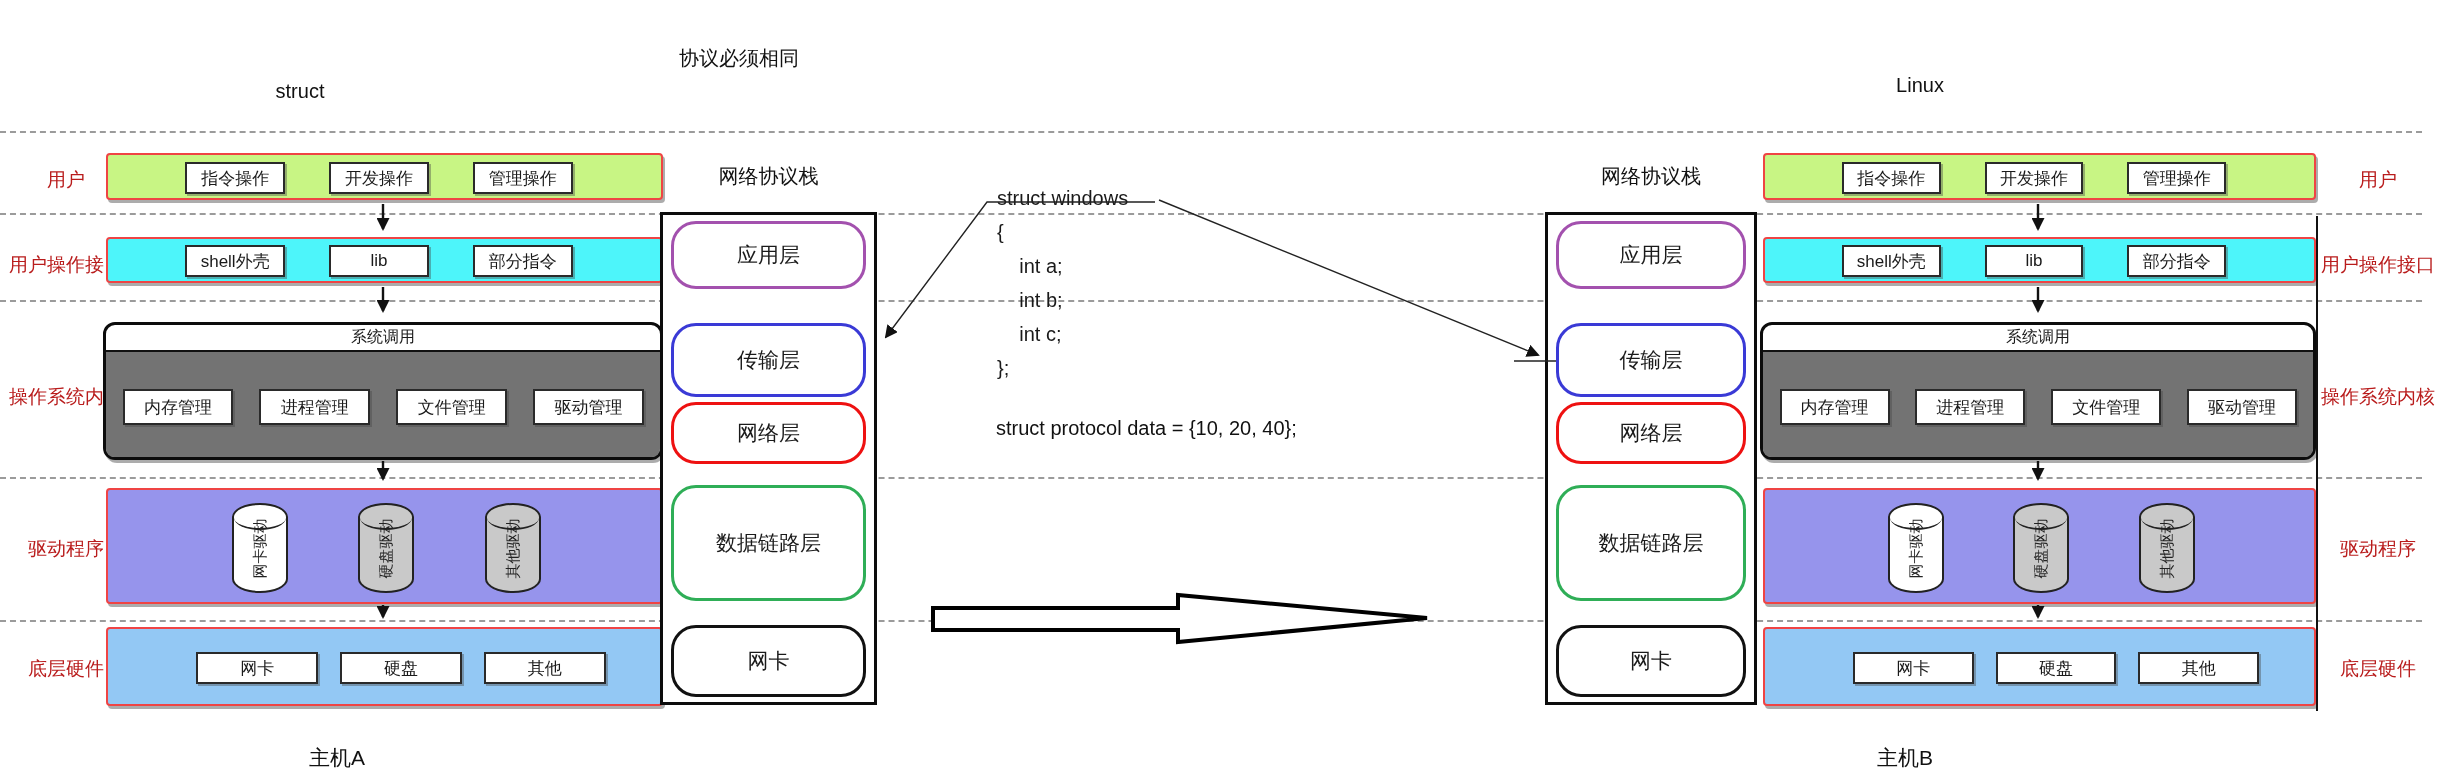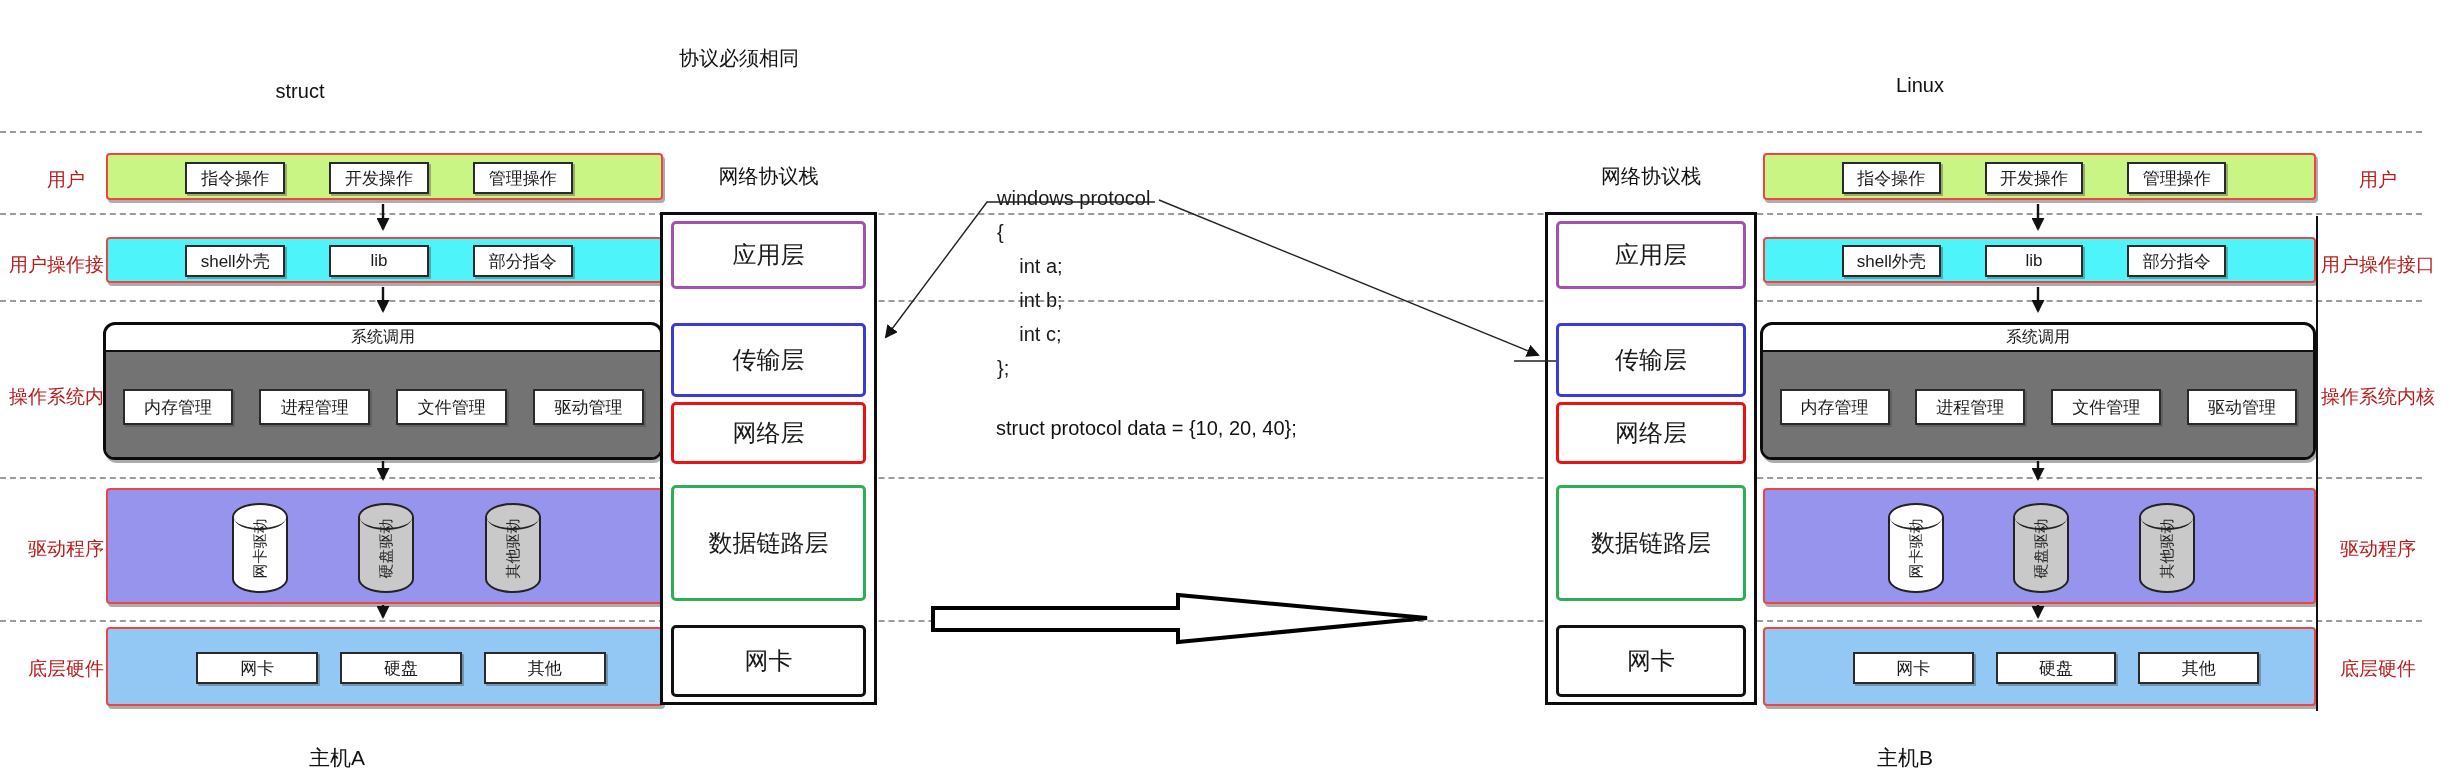--- a/index.html
+++ b/index.html
@@ -17,22 +17,22 @@
   .kernelbox { position:absolute; background:#fff; border:3px solid #0c0c0c; border-radius:12px; box-shadow:2px 3px 0 rgba(70,70,70,.45); box-sizing:border-box; }
   .kband { position:absolute; top:0; left:0; right:0; height:25px; display:flex; align-items:center; justify-content:center;
            font-size:16px; border-bottom:2px solid #111; }
   .kgreen { position:absolute; top:27px; left:0; right:0; bottom:0; background:#737373; border-radius:0 0 8px 8px; }
   .cyl { position:absolute; top:13px; width:56px; height:90px; border:2px solid #222; border-radius:28px/14px;
          display:flex; align-items:center; justify-content:center; box-sizing:border-box; }
   .cyl::before { content:""; position:absolute; top:1px; left:0; width:100%; height:24px; border-radius:50%;
                  border-bottom:2px solid #222; box-sizing:border-box; }
   .cyl span { transform:rotate(-90deg); white-space:nowrap; font-size:15px; color:#222; }
   .stack { position:absolute; background:#fff; border:3px solid #0c0c0c; box-sizing:border-box; }
-  .layerbox { position:absolute; left:8px; right:8px; border-radius:5px; background:#fff;
-              display:flex; align-items:center; justify-content:center; font-size:24px; box-sizing:border-box; }
+  .layerbox { position:absolute; left:8px; right:8px; border-radius:25px; background:#fff;
+              display:flex; align-items:center; justify-content:center; font-size:21px; box-sizing:border-box; }
   .stacktitle { position:absolute; text-align:center; font-size:20px; color:#111; }
   .anno { position:absolute; font-size:20px; color:#111; white-space:pre; }
   .codeline { white-space:pre; font-size:20px; line-height:34px; }
   .vline { position:absolute; width:0; border-left:2px solid #111; }
   #overlay { position:absolute; left:0; top:0; pointer-events:none; z-index:6; }
 </style>
 </head>
 <body>
 
 <div id="canvas">
@@ -104,21 +104,21 @@
   <div class="stacktitle" style="left:660px;top:163px;width:217px">网络协议栈</div>
   <div class="stack" style="left:660px;top:212px;width:217px;height:493px">
     <div class="layerbox" style="top:6px;height:68px;border:3.5px solid #a351ae">应用层</div>
     <div class="layerbox" style="top:108px;height:74px;border:3.5px solid #3a3ad6">传输层</div>
     <div class="layerbox" style="top:187px;height:62px;border:3.5px solid #ee1111">网络层</div>
     <div class="layerbox" style="top:270px;height:116px;border:3.5px solid #2fae57">数据链路层</div>
     <div class="layerbox" style="top:410px;height:72px;border:3.5px solid #111111">网卡</div>
   </div>
 
   <div style="position:absolute;left:997px;top:181px">
-    <div class="codeline">windows protocol</div>
+    <div class="codeline">struct windows</div>
     <div class="codeline">{</div>
     <div class="codeline">    int a;</div>
     <div class="codeline">    int b;</div>
     <div class="codeline">    int c;</div>
     <div class="codeline">};</div>
   </div>
   <div class="anno" style="left:996px;top:417px">struct protocol data = {10, 20, 40};</div>
 
   <div class="stacktitle" style="left:1545px;top:163px;width:212px">网络协议栈</div>
   <div class="stack" style="left:1545px;top:212px;width:212px;height:493px">

